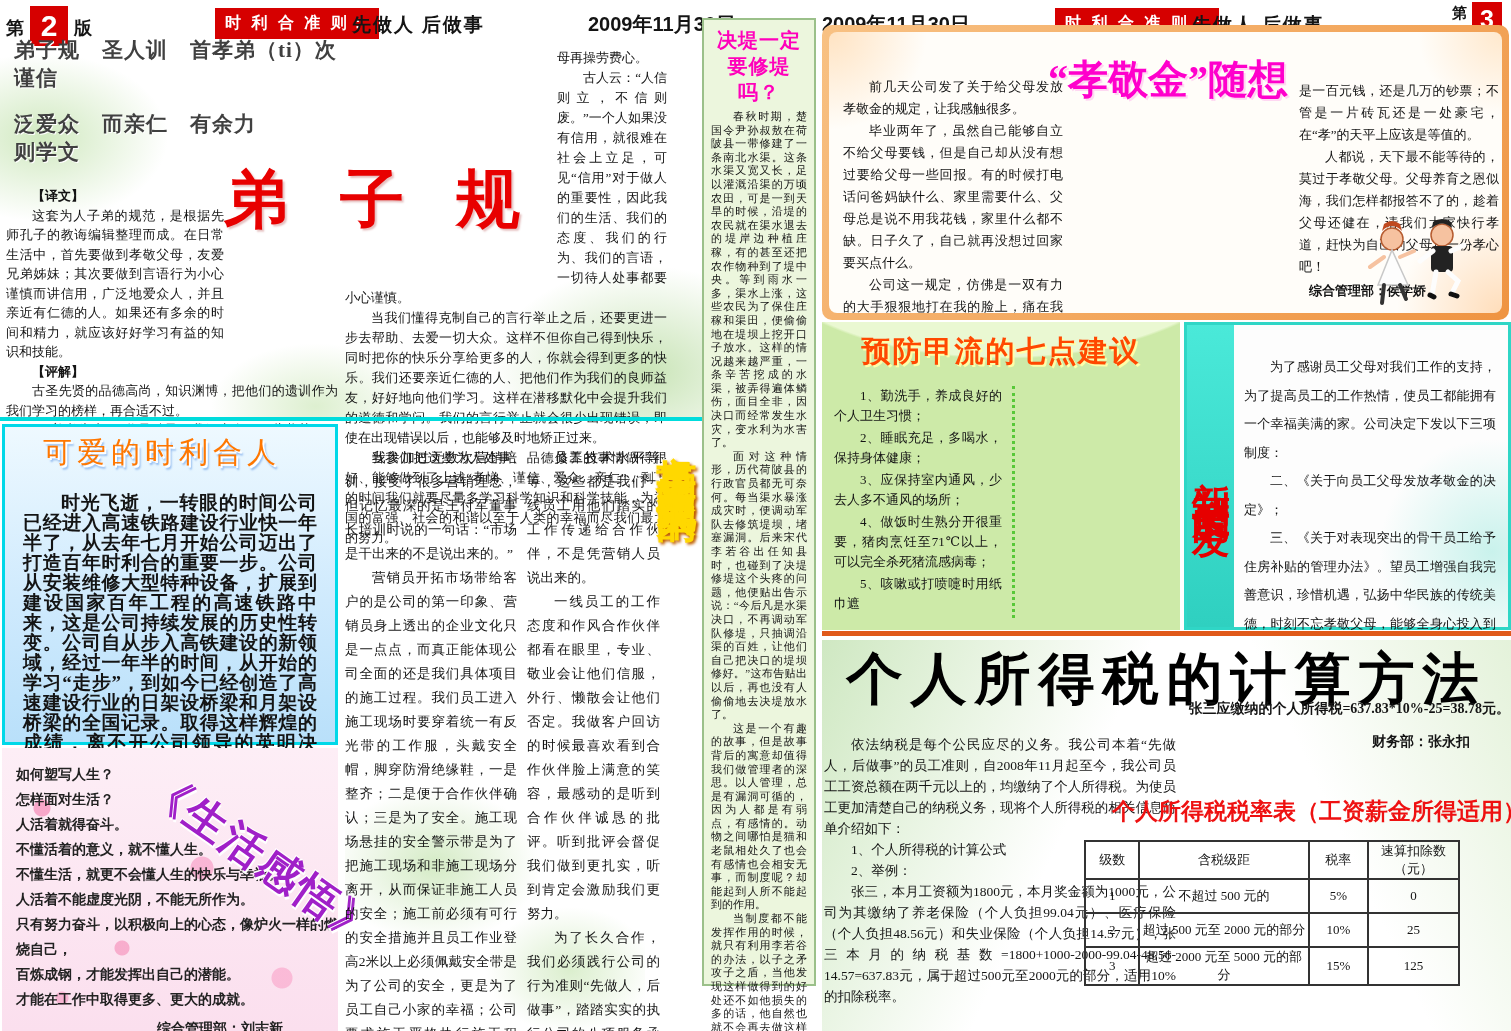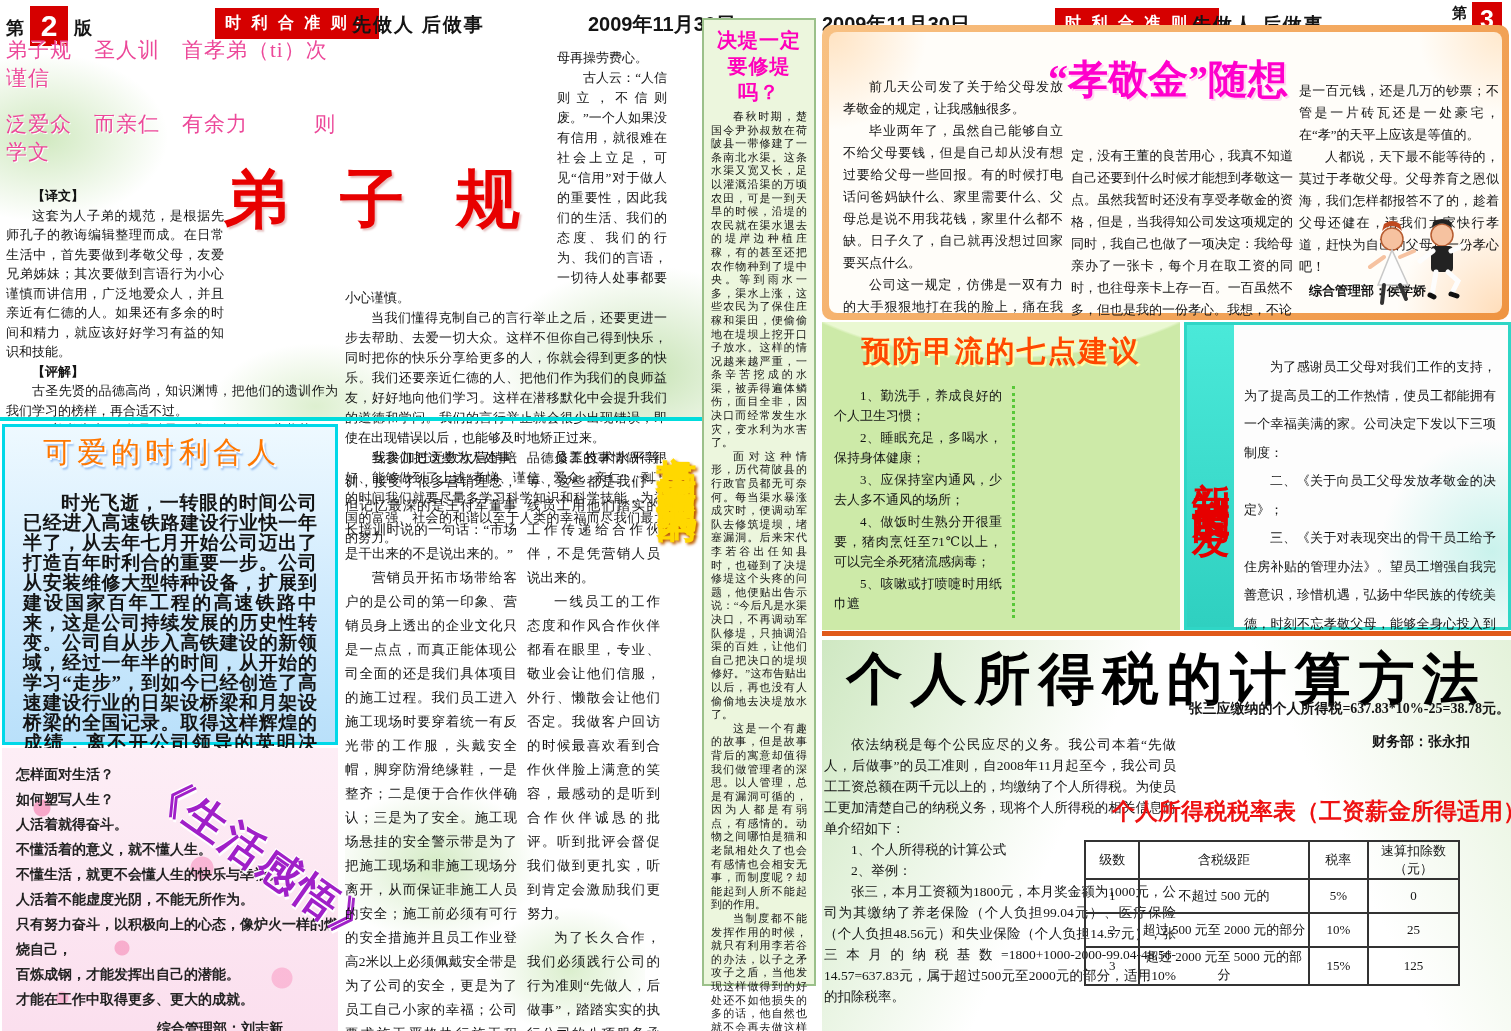--- a/index.html
+++ b/index.html
@@ -15,21 +15,21 @@
           font-family:"Liberation Sans",sans-serif;}
   .mottobox{background:#d60000;color:#fff;font-weight:700;font-size:16px;
             padding:5px 10px;letter-spacing:3px;font-family:"Liberation Sans",sans-serif;}
   .motto{font-weight:700;font-size:19px;letter-spacing:2px;}
   .date{font-weight:900;font-size:20px;font-family:"Liberation Sans",sans-serif;}
   
   .decor-top2{left:0;top:28px;width:702px;height:390px;
     background:radial-gradient(ellipse 180px 120px at 6% 28%,rgba(170,215,140,.55),transparent 70%),
                radial-gradient(ellipse 220px 150px at 92% 88%,rgba(165,210,135,.6),transparent 70%),
                radial-gradient(ellipse 150px 90px at 45% 97%,rgba(180,220,150,.45),transparent 70%);}
-  .scripture{color:#ec4899;font-weight:400;font-size:21px;letter-spacing:1px;margin:0 0 18px 0;
+  .scripture{color:#404040;font-weight:700;font-size:21px;letter-spacing:1px;margin:0 0 18px 8px;
              text-shadow:1px 1px 0 #fff;}
   .dzbody{font-size:13px;line-height:19.5px;}
   .cutout-r{float:right;width:114px;height:96px;margin-top:48px;}
   .cutout-l{float:left;width:212px;height:98px;margin-top:132px;}
   .bigtitle{color:#e80000;font-weight:900;font-size:64px;letter-spacing:18px;white-space:nowrap;
             text-shadow:2px 2px 2px rgba(150,0,0,.25);}
   .divider-cyan{background:#00dcdc;}
   
   .keai{left:2px;top:424px;width:336px;height:321px;border:3px solid #00d8e8;box-sizing:border-box;
         background:linear-gradient(180deg,#eef9ff 0%,#cfeafd 55%,#b9e0fa 100%);}
@@ -157,22 +157,22 @@
     <div class="keai-title">可爱的时利合人</div>
     <div class="keai-body jus">
       <p class="p">时光飞逝，一转眼的时间公司已经进入高速铁路建设行业快一年半了，从去年七月开始公司迈出了打造百年时利合的重要一步。公司从安装维修大型特种设备，扩展到建设国家百年工程的高速铁路中来，这是公司持续发展的历史性转变。公司自从步入高铁建设的新领域，经过一年半的时间，从开始的学习“走步”，到如今已经创造了高速建设行业的日架设桥梁和月架设桥梁的全国记录。取得这样辉煌的成绩，离不开公司领导的英明决策，离不开项目部经理的正确指挥，离不开全体参与高铁建设的员工们，是他们用自己的双手和汗水，谱写了这一首又一首胜利而骄傲的凯歌。</p>
       <p class="p">人的一生要想实现人生价值，只有自己本人才能够决定，每个人都有自己的人生目标，作为时利合工贸的一员，让我们携手用自己的双手创造时利合工贸明天的辉煌，共同迎接美好的明天。</p>
       <p class="p0 sign" style="padding-right:14px;">哈大客运专线12＃梁场项目部：郭毅</p>
     </div>
   </div>
 
   <div class="abs shenghuo">
     <div class="poem">
+      <p class="p0">如何塑写人生？</p>
       <p class="p0">怎样面对生活？</p>
-      <p class="p0">如何塑写人生？</p>
       <p class="p0">人活着就得奋斗。</p>
       <p class="p0">不懂活着的意义，就不懂人生。</p>
       <p class="p0">不懂生活，就更不会懂人生的快乐与幸福。</p>
       <p class="p0">人活着不能虚度光阴，不能无所作为。</p>
       <p class="p0">只有努力奋斗，以积极向上的心态，像炉火一样的燃烧自己，</p>
       <p class="p0">百炼成钢，才能发挥出自己的潜能。</p>
       <p class="p0">才能在工作中取得更多、更大的成就。</p>
       <p class="p0 sign" style="padding-right:55px;margin-top:4px;">综合管理部：刘志新</p>
     </div>
   </div>
@@ -203,23 +203,20 @@
     </div>
   </div>
 
   <div class="abs xiaojing">
     <div class="xj-inner">
       <div class="abs xj-title" style="left:219px;top:20px;">“孝敬金”随想</div>
       <div class="abs xj-col jus" style="left:14px;top:24px;width:220px;">
         <p class="p">前几天公司发了关于给父母发放孝敬金的规定，让我感触很多。</p>
         <p class="p">毕业两年了，虽然自己能够自立不给父母要钱，但是自己却从没有想过要给父母一些回报。有的时候打电话问爸妈缺什么、家里需要什么、父母总是说不用我花钱，家里什么都不缺。日子久了，自己就再没想过回家要买点什么。</p>
         <p class="p">公司这一规定，仿佛是一双有力的大手狠狠地打在我的脸上，痛在我的心里，让我无地自容。如果没有公司的规</p>
-      </div>
-      <div class="abs xj-col jus" style="left:242px;top:93px;width:222px;">
-        <p class="p0">定，没有王董的良苦用心，我真不知道自己还要到什么时候才能想到孝敬这一点。虽然我暂时还没有享受孝敬金的资格，但是，当我得知公司发这项规定的同时，我自己也做了一项决定：我给母亲办了一张卡，每个月在取工资的同时，也往母亲卡上存一百。一百虽然不多，但也是我的一份孝心。我想，不论</p>
       </div>
       <div class="abs xj-col jus" style="left:470px;top:28px;width:200px;">
         <p class="p0">是一百元钱，还是几万的钞票；不管是一片砖瓦还是一处豪宅，在“孝”的天平上应该是等值的。</p>
         <p class="p">人都说，天下最不能等待的，莫过于孝敬父母。父母养育之恩似海，我们怎样都报答不了的，趁着父母还健在，请我们大家快行孝道，赶快为自己的父母尽一份孝心吧！</p>
         <p class="p0" style="font-weight:700;margin-top:2px;padding-left:10px;">综合管理部：侯学娇</p>
       </div>
       <svg class="abs" style="right:18px;bottom:2px;" width="130" height="96" viewBox="0 0 130 96">
         <circle cx="38" cy="24" r="11" fill="#f6c2a0" stroke="#b65c30" stroke-width="1.5"></circle>
         <path d="M28 16 q10 -10 20 0 l-2 -7 q-8 -6 -16 0 z" fill="#c04a20"></path>
         <path d="M38 35 L24 70 L54 70 Z" fill="#fdfdfd" stroke="#c8c8c8" stroke-width="1.5"></path>

